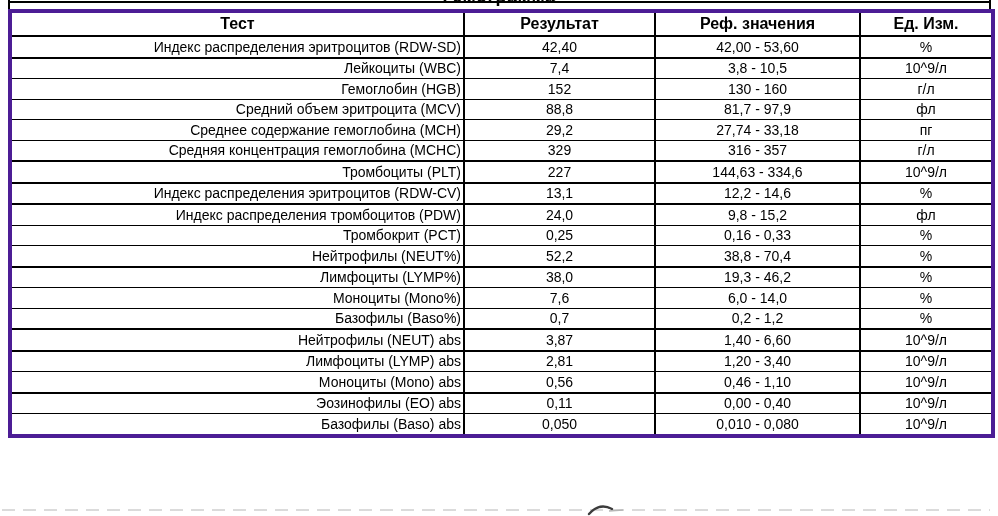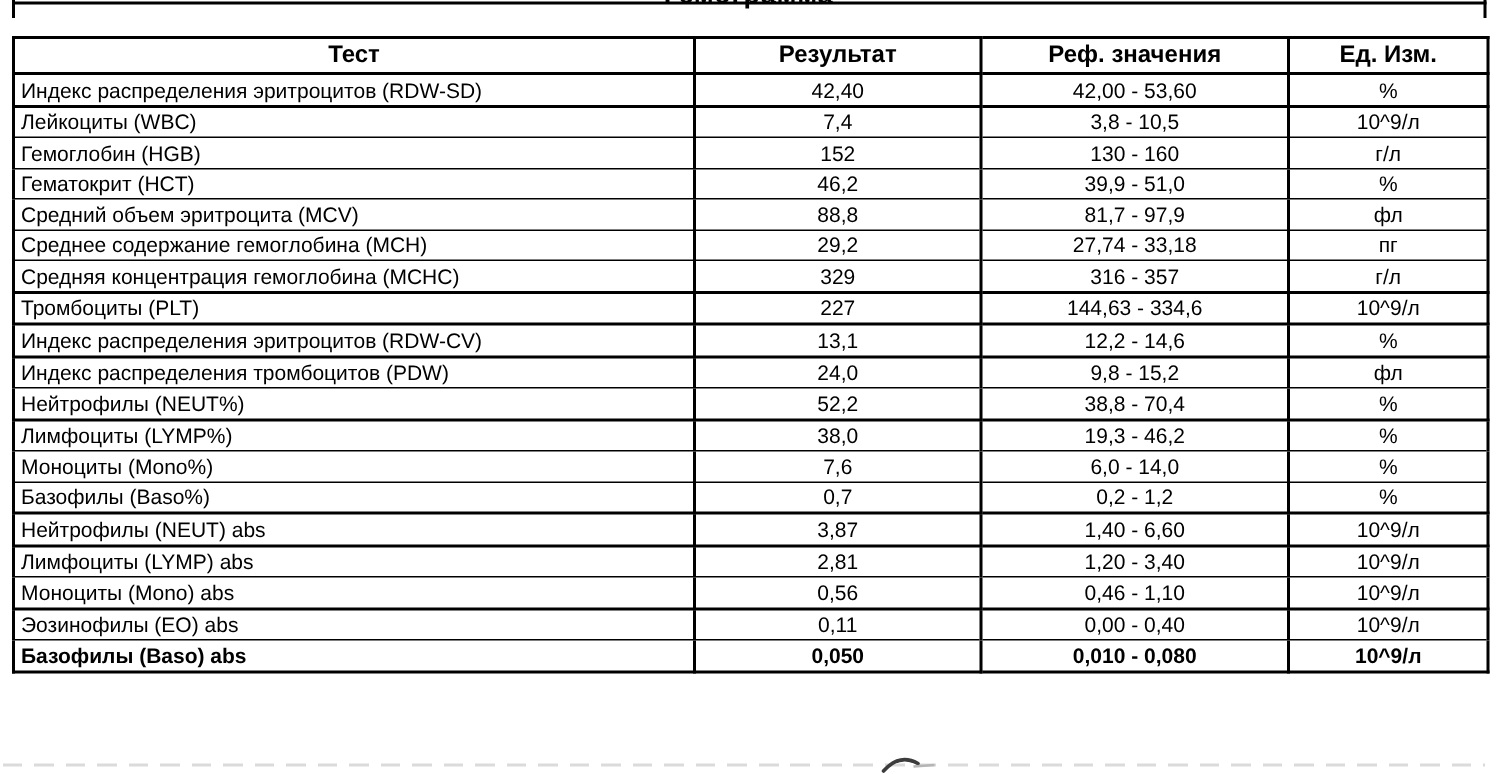--- a/index.html
+++ b/index.html
@@ -34,25 +34,25 @@
     top: 1px; left: 8px;
     width: 983px; height: 2px;
     background: #000;
   }
   .edge-stub { position: absolute; top: 0; width: 2px; height: 12px; background: #000; }
   .edge-stub.left  { left: 8px; }
   .edge-stub.right { left: 989px; }
 
   table.report {
     position: absolute;
-    top: 24px; left: 8px;
+    top: 9px; left: 8px;
     width: 983px;
     border-collapse: collapse;
     table-layout: fixed;
-    border: 2px solid #4c1d95;
+    border: 4px solid #4c1d95;
   }
   table.report th {
     border: 2px solid #000;
     font-size: 16px;
     font-weight: bold;
     text-align: center;
     height: 22px;
     padding: 0;
     white-space: nowrap;
     overflow: hidden;
@@ -63,26 +63,26 @@
     border-top: 1px solid #000;
     border-bottom: 1px solid #000;
     font-size: 14px;
     height: 19.5px;
     padding: 0 2px;
     text-align: center;
     white-space: nowrap;
     overflow: hidden;
   }
   table.report td.test {
-    text-align: left;
+    text-align: right;
     padding-left: 4px;
   }
   table.report tr.thick td { border-bottom-width: 2px; }
   table.report tbody tr:first-child td { border-top-width: 2px; }
-  table.report tbody tr:last-child td { border-bottom-width: 2px; font-weight: bold; }
+  table.report tbody tr:last-child td { border-bottom-width: 2px; }
 
   
   .bottom-dashes {
     position: absolute;
     top: 509px; left: 2px;
     width: 988px; height: 2px;
     background: repeating-linear-gradient(90deg, #bdbdbd 0 13px, transparent 13px 21px);
     opacity: .55;
   }
   .glyph-fragment {
@@ -131,26 +131,20 @@
       <td class="ref">3,8 - 10,5</td>
       <td class="unit">10^9/л</td>
     </tr>
         <tr>
       <td class="test">Гемоглобин (HGB)</td>
       <td class="result">152</td>
       <td class="ref">130 - 160</td>
       <td class="unit">г/л</td>
     </tr>
         <tr>
-      <td class="test">Гематокрит (HCT)</td>
-      <td class="result">46,2</td>
-      <td class="ref">39,9 - 51,0</td>
-      <td class="unit">%</td>
-    </tr>
-        <tr>
       <td class="test">Средний объем эритроцита (MCV)</td>
       <td class="result">88,8</td>
       <td class="ref">81,7 - 97,9</td>
       <td class="unit">фл</td>
     </tr>
         <tr>
       <td class="test">Среднее содержание гемоглобина (MCH)</td>
       <td class="result">29,2</td>
       <td class="ref">27,74 - 33,18</td>
       <td class="unit">пг</td>
@@ -171,20 +165,26 @@
       <td class="test">Индекс распределения эритроцитов (RDW-CV)</td>
       <td class="result">13,1</td>
       <td class="ref">12,2 - 14,6</td>
       <td class="unit">%</td>
     </tr>
         <tr>
       <td class="test">Индекс распределения тромбоцитов (PDW)</td>
       <td class="result">24,0</td>
       <td class="ref">9,8 - 15,2</td>
       <td class="unit">фл</td>
+    </tr>
+        <tr>
+      <td class="test">Тромбокрит (PCT)</td>
+      <td class="result">0,25</td>
+      <td class="ref">0,16 - 0,33</td>
+      <td class="unit">%</td>
     </tr>
         <tr class="thick">
       <td class="test">Нейтрофилы (NEUT%)</td>
       <td class="result">52,2</td>
       <td class="ref">38,8 - 70,4</td>
       <td class="unit">%</td>
     </tr>
         <tr>
       <td class="test">Лимфоциты (LYMP%)</td>
       <td class="result">38,0</td>

